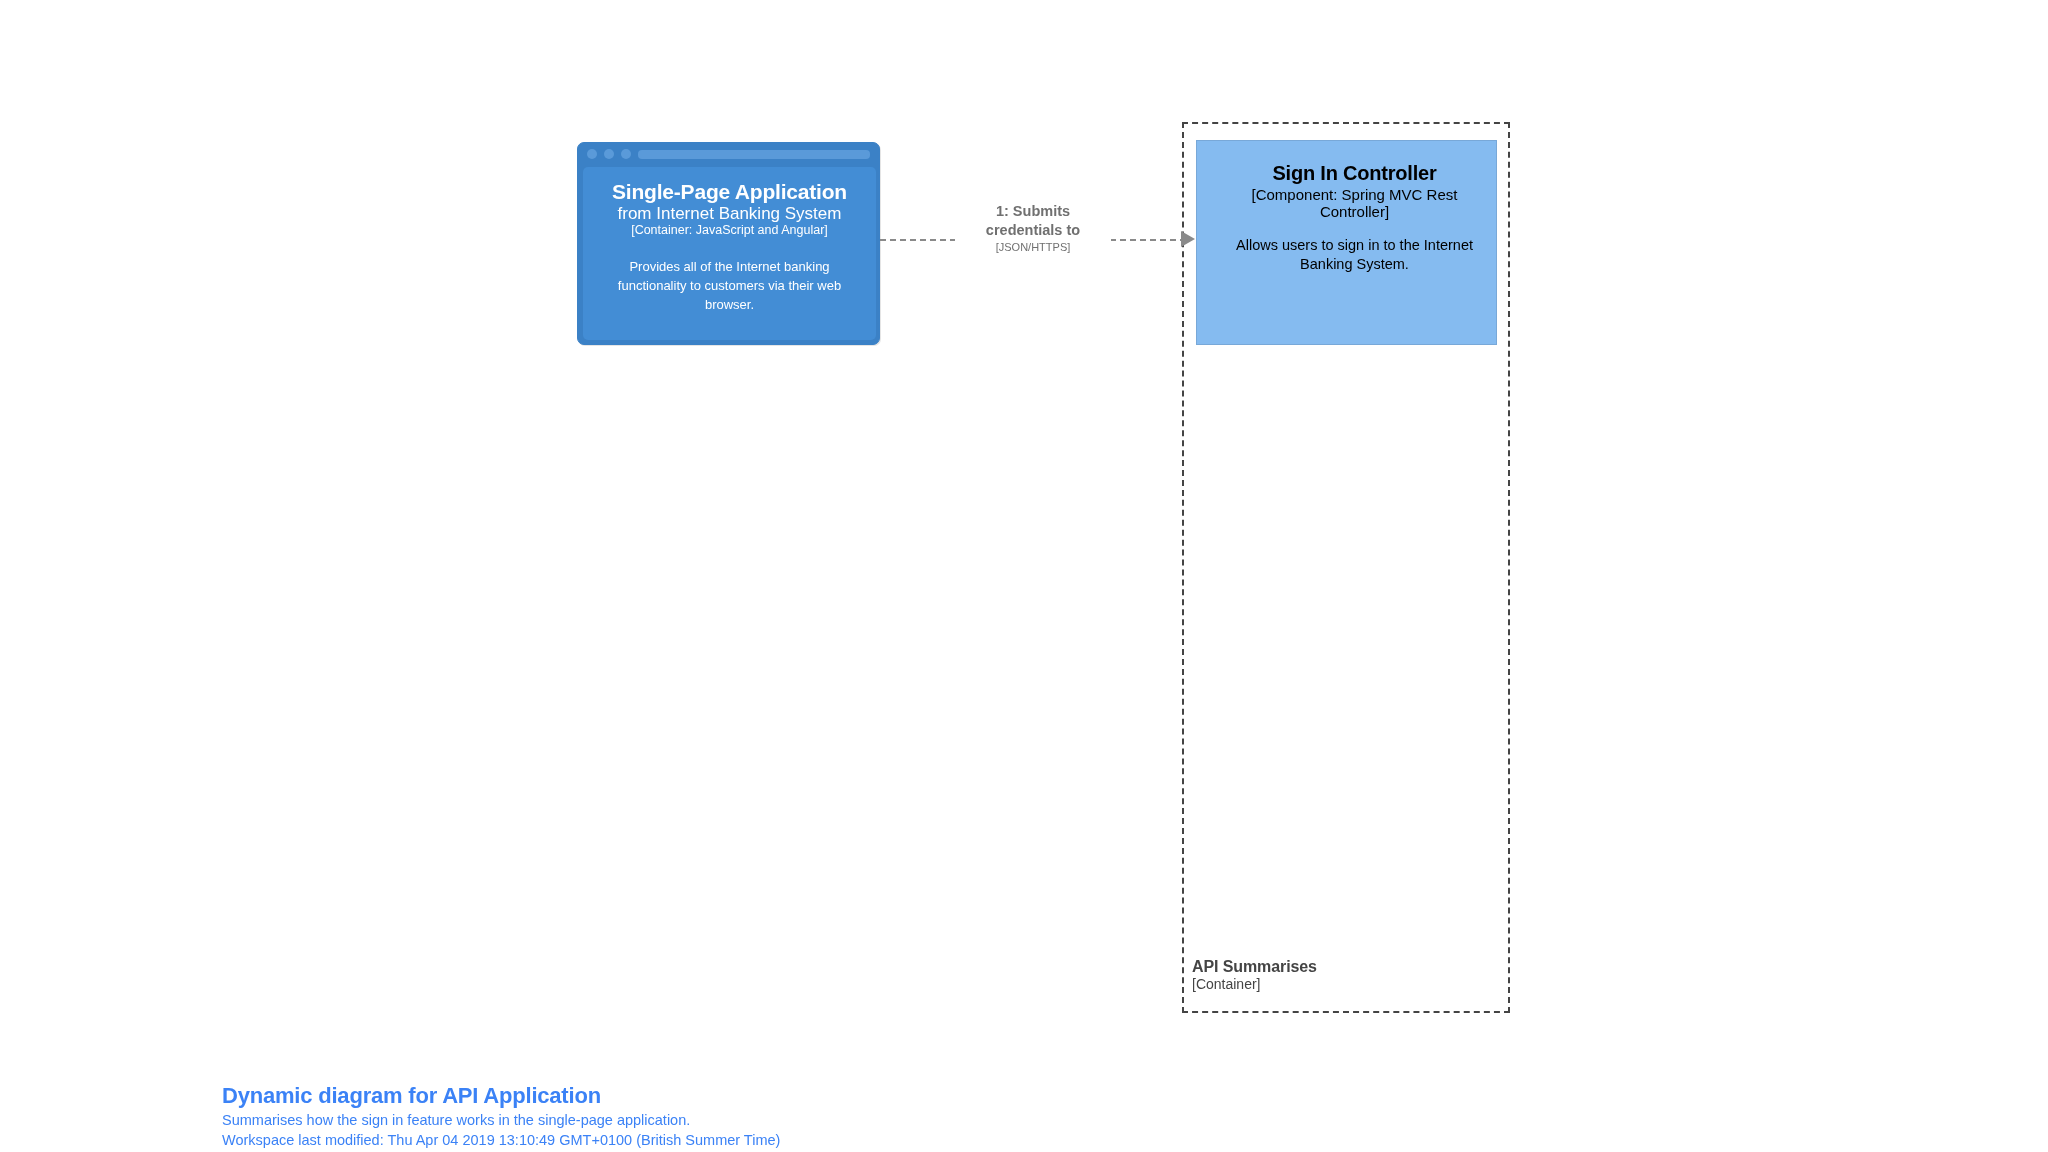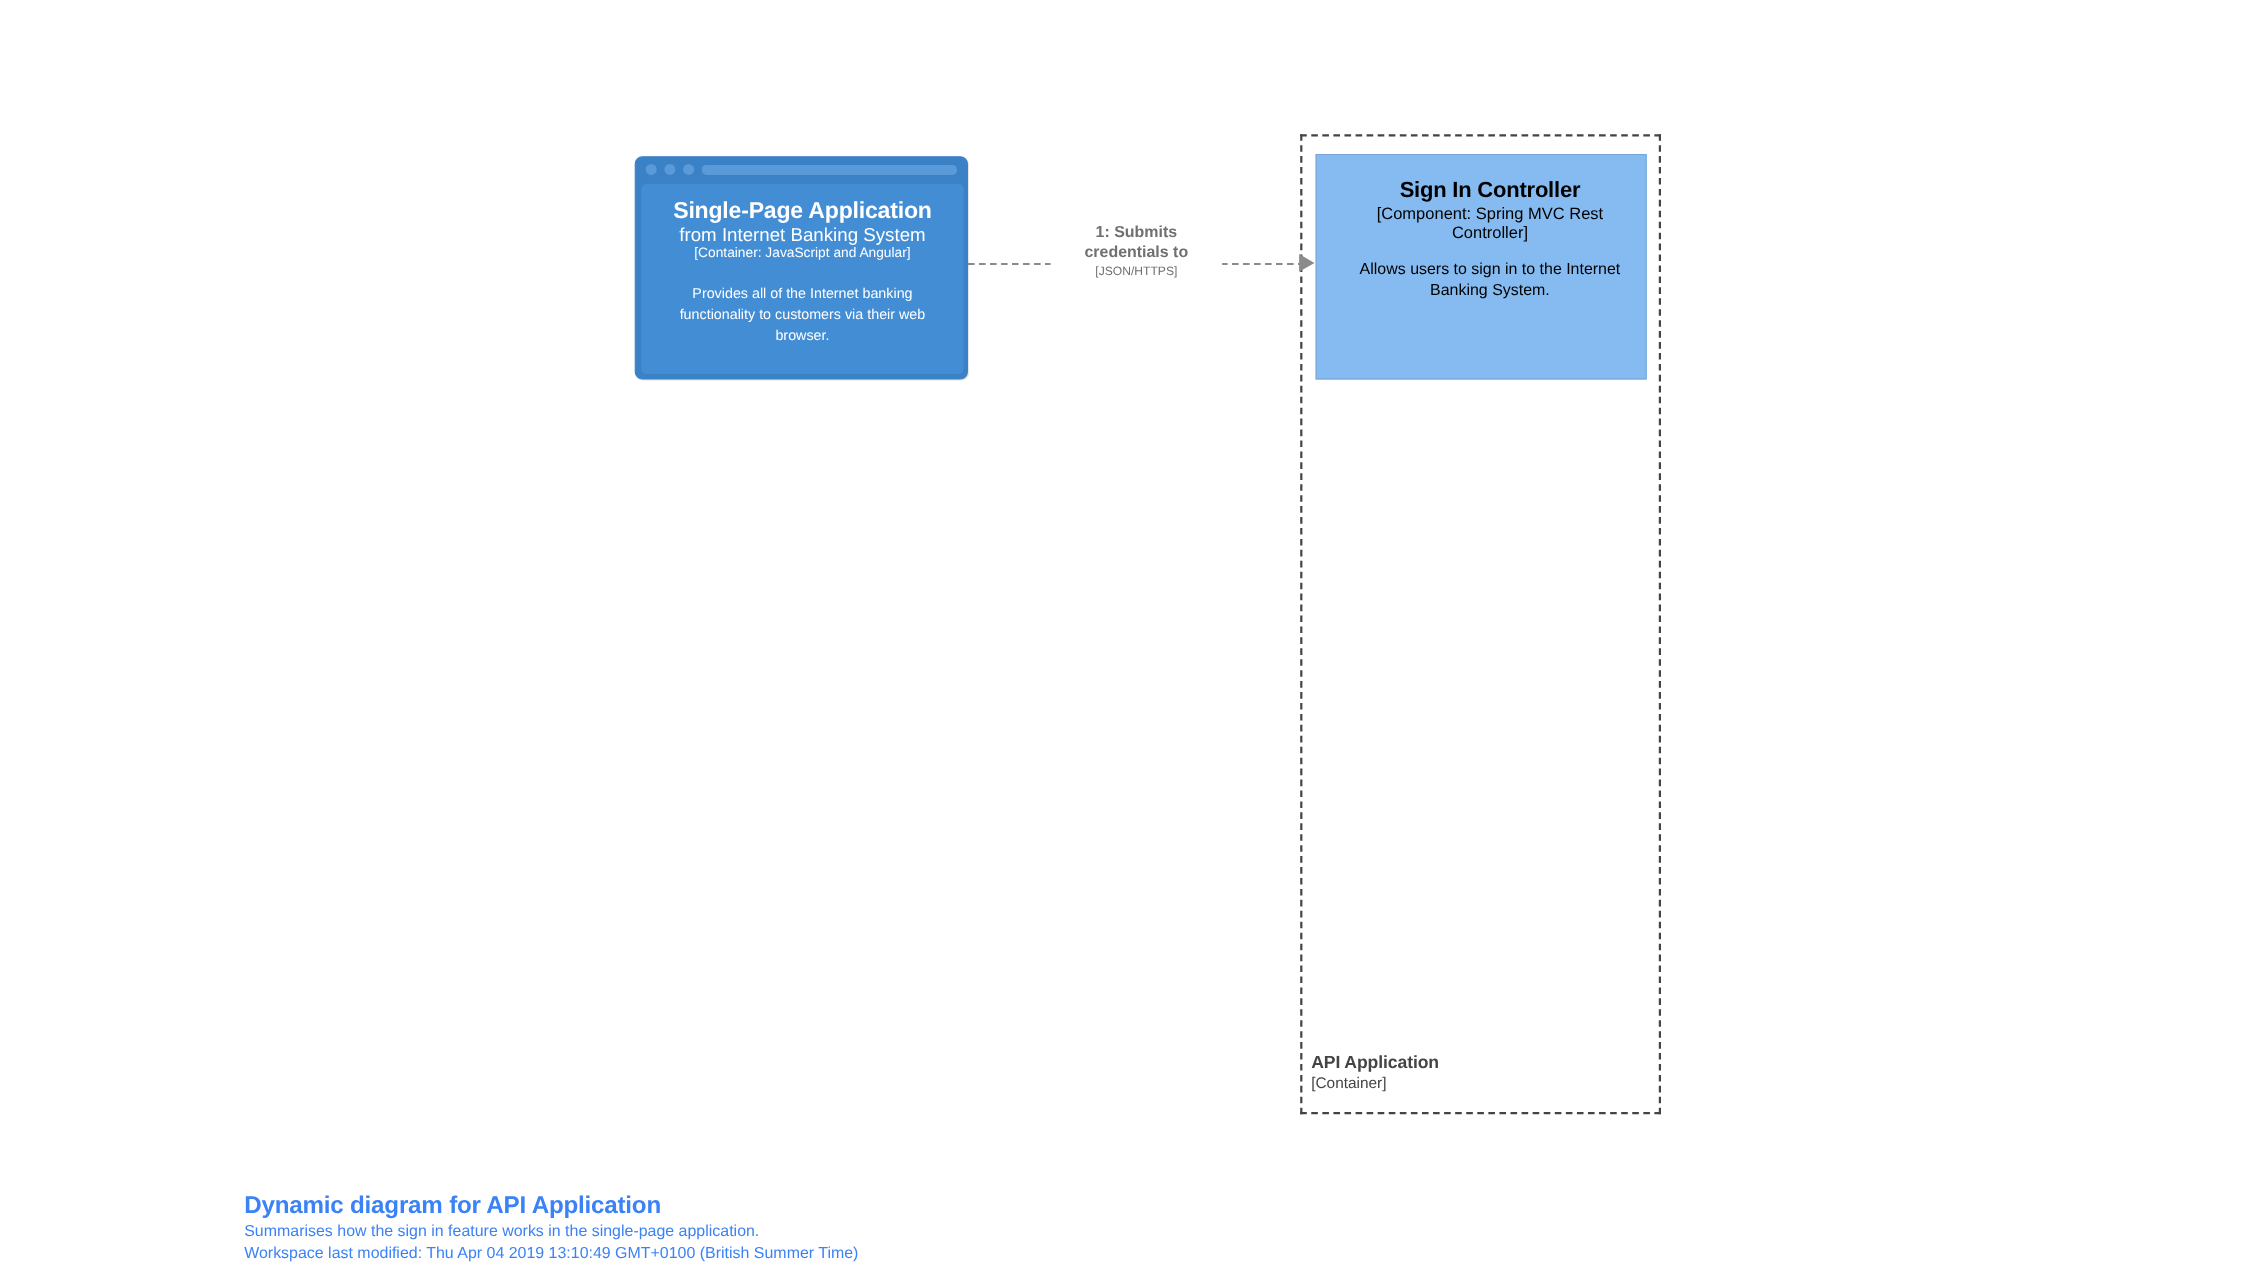--- a/index.html
+++ b/index.html
@@ -227,21 +227,21 @@
     line-height: 20px;
   }
 </style>
 </head>
 <body>
 
 <div id="canvas">
 
   <div class="boundary"></div>
   <div class="boundary-label-wrap">
-    <div class="boundary-name">API Application</div>
+    <div class="boundary-name">API Summarises</div>
     <div class="boundary-type">[Container]</div>
   </div>
 
   <div class="spa-box">
     <div class="spa-chrome">
       <span class="spa-dot"></span>
       <span class="spa-dot"></span>
       <span class="spa-dot"></span>
       <span class="spa-addressbar"></span>
     </div>

